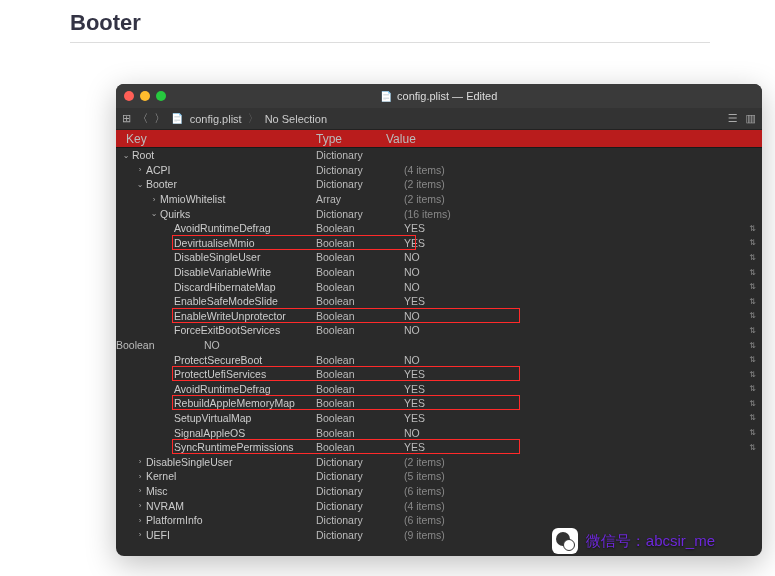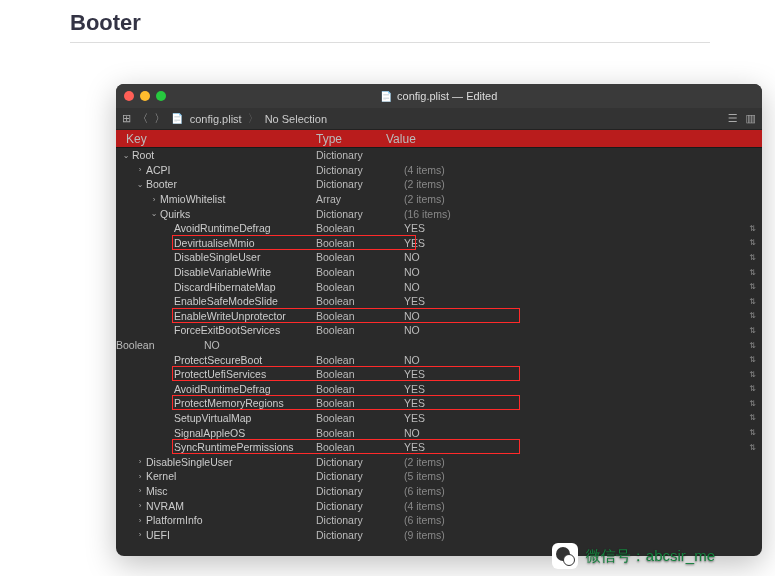--- a/index.html
+++ b/index.html
@@ -118,25 +118,25 @@
   }
   .sort-icon {
     position: absolute;
     right: 6px;
     color: #888;
     font-size: 8px;
   }
   .watermark {
     position: absolute;
     right: 60px;
-    bottom: 7px;
+    bottom: 22px;
     display: flex;
     align-items: center;
     gap: 8px;
-    color: #15803d;
+    color: #6d28d9;
     font-size: 15px;
     text-shadow: 0 1px 2px rgba(0,0,0,0.6);
   }
   .wm-icon {
     width: 26px; height: 26px;
     background: #fff;
     border-radius: 6px;
     position: relative;
   }
   .wm-icon::before {
@@ -356,21 +356,21 @@
           <span>AvoidRuntimeDefrag</span>
         </div>
         <div class="t">Boolean</div>
         <div class="v">YES</div>
         <span class="sort-icon">⇅</span>
       </div>
       <div class="row">
         <div class="k">
           <span class="spacer" style="width: 48px;"></span>
           <span class="chev"></span>
-          <span>ProtectMemoryRegions</span>
+          <span>RebuildAppleMemoryMap</span>
         </div>
         <div class="t">Boolean</div>
         <div class="v">YES</div>
         <span class="sort-icon">⇅</span>
         <div class="highlight-box" style="left: 56px; width: 348px; top: -1px; height: 15px;"></div>
       </div>
       <div class="row">
         <div class="k">
           <span class="spacer" style="width: 48px;"></span>
           <span class="chev"></span>

